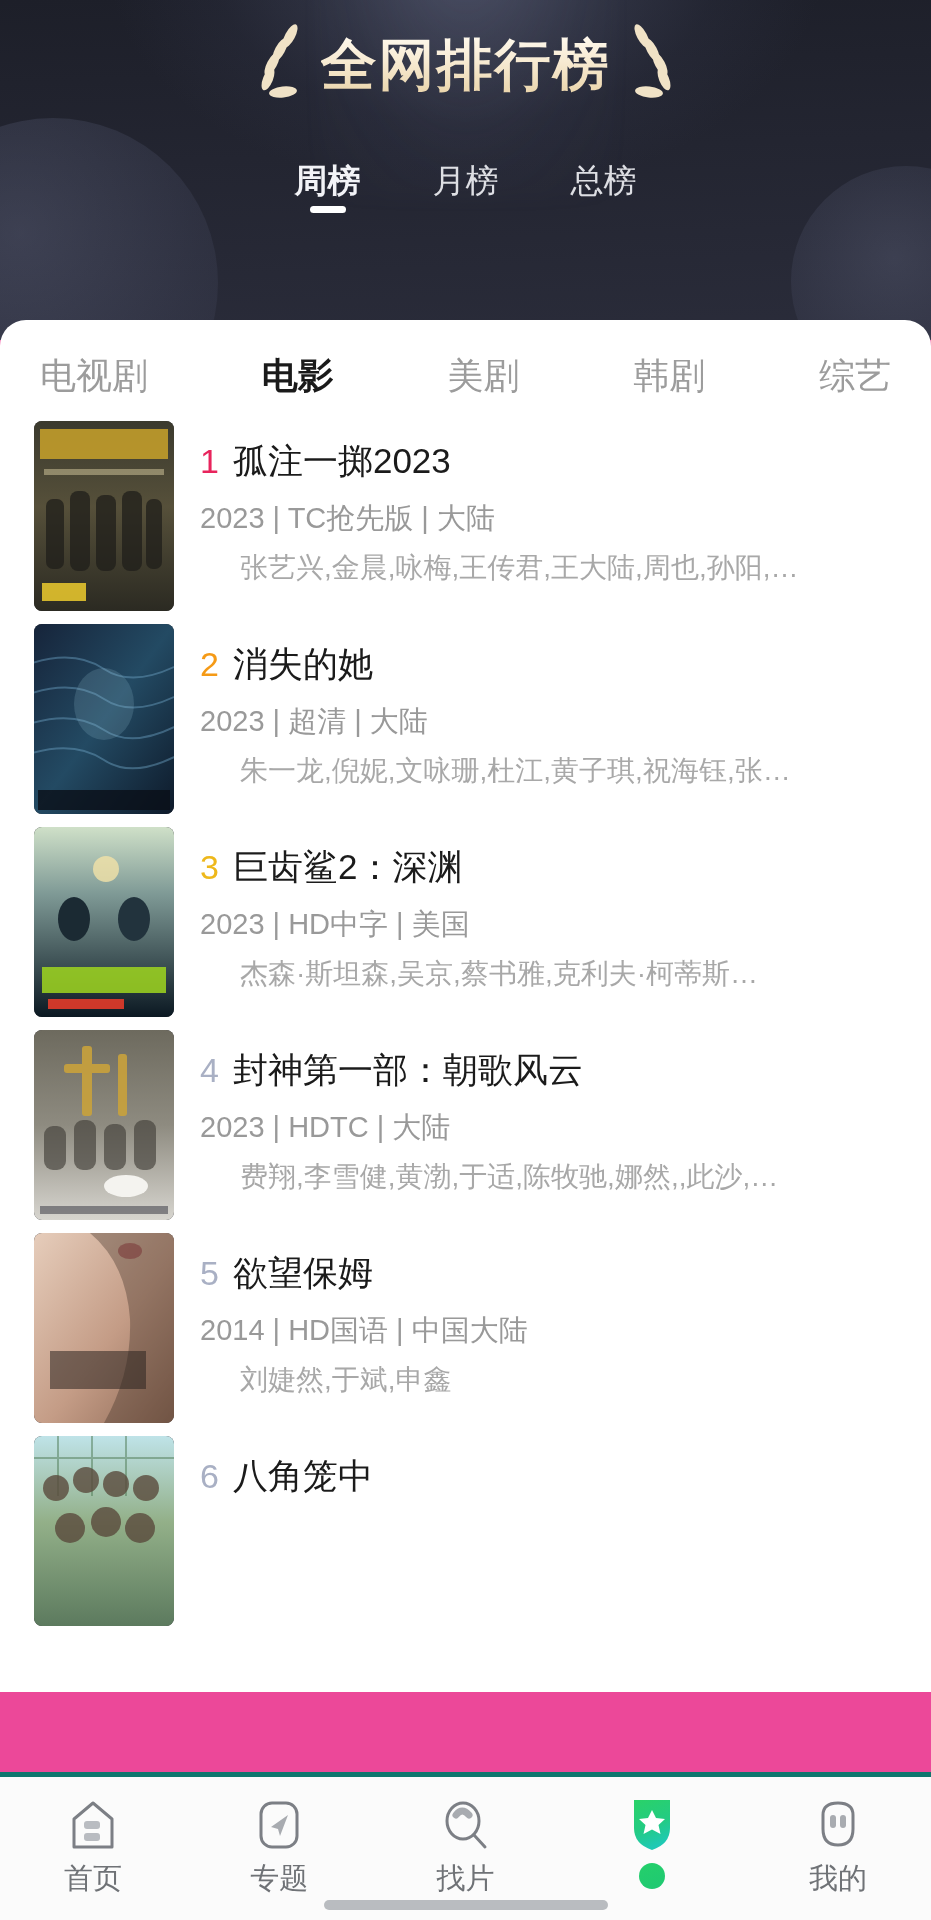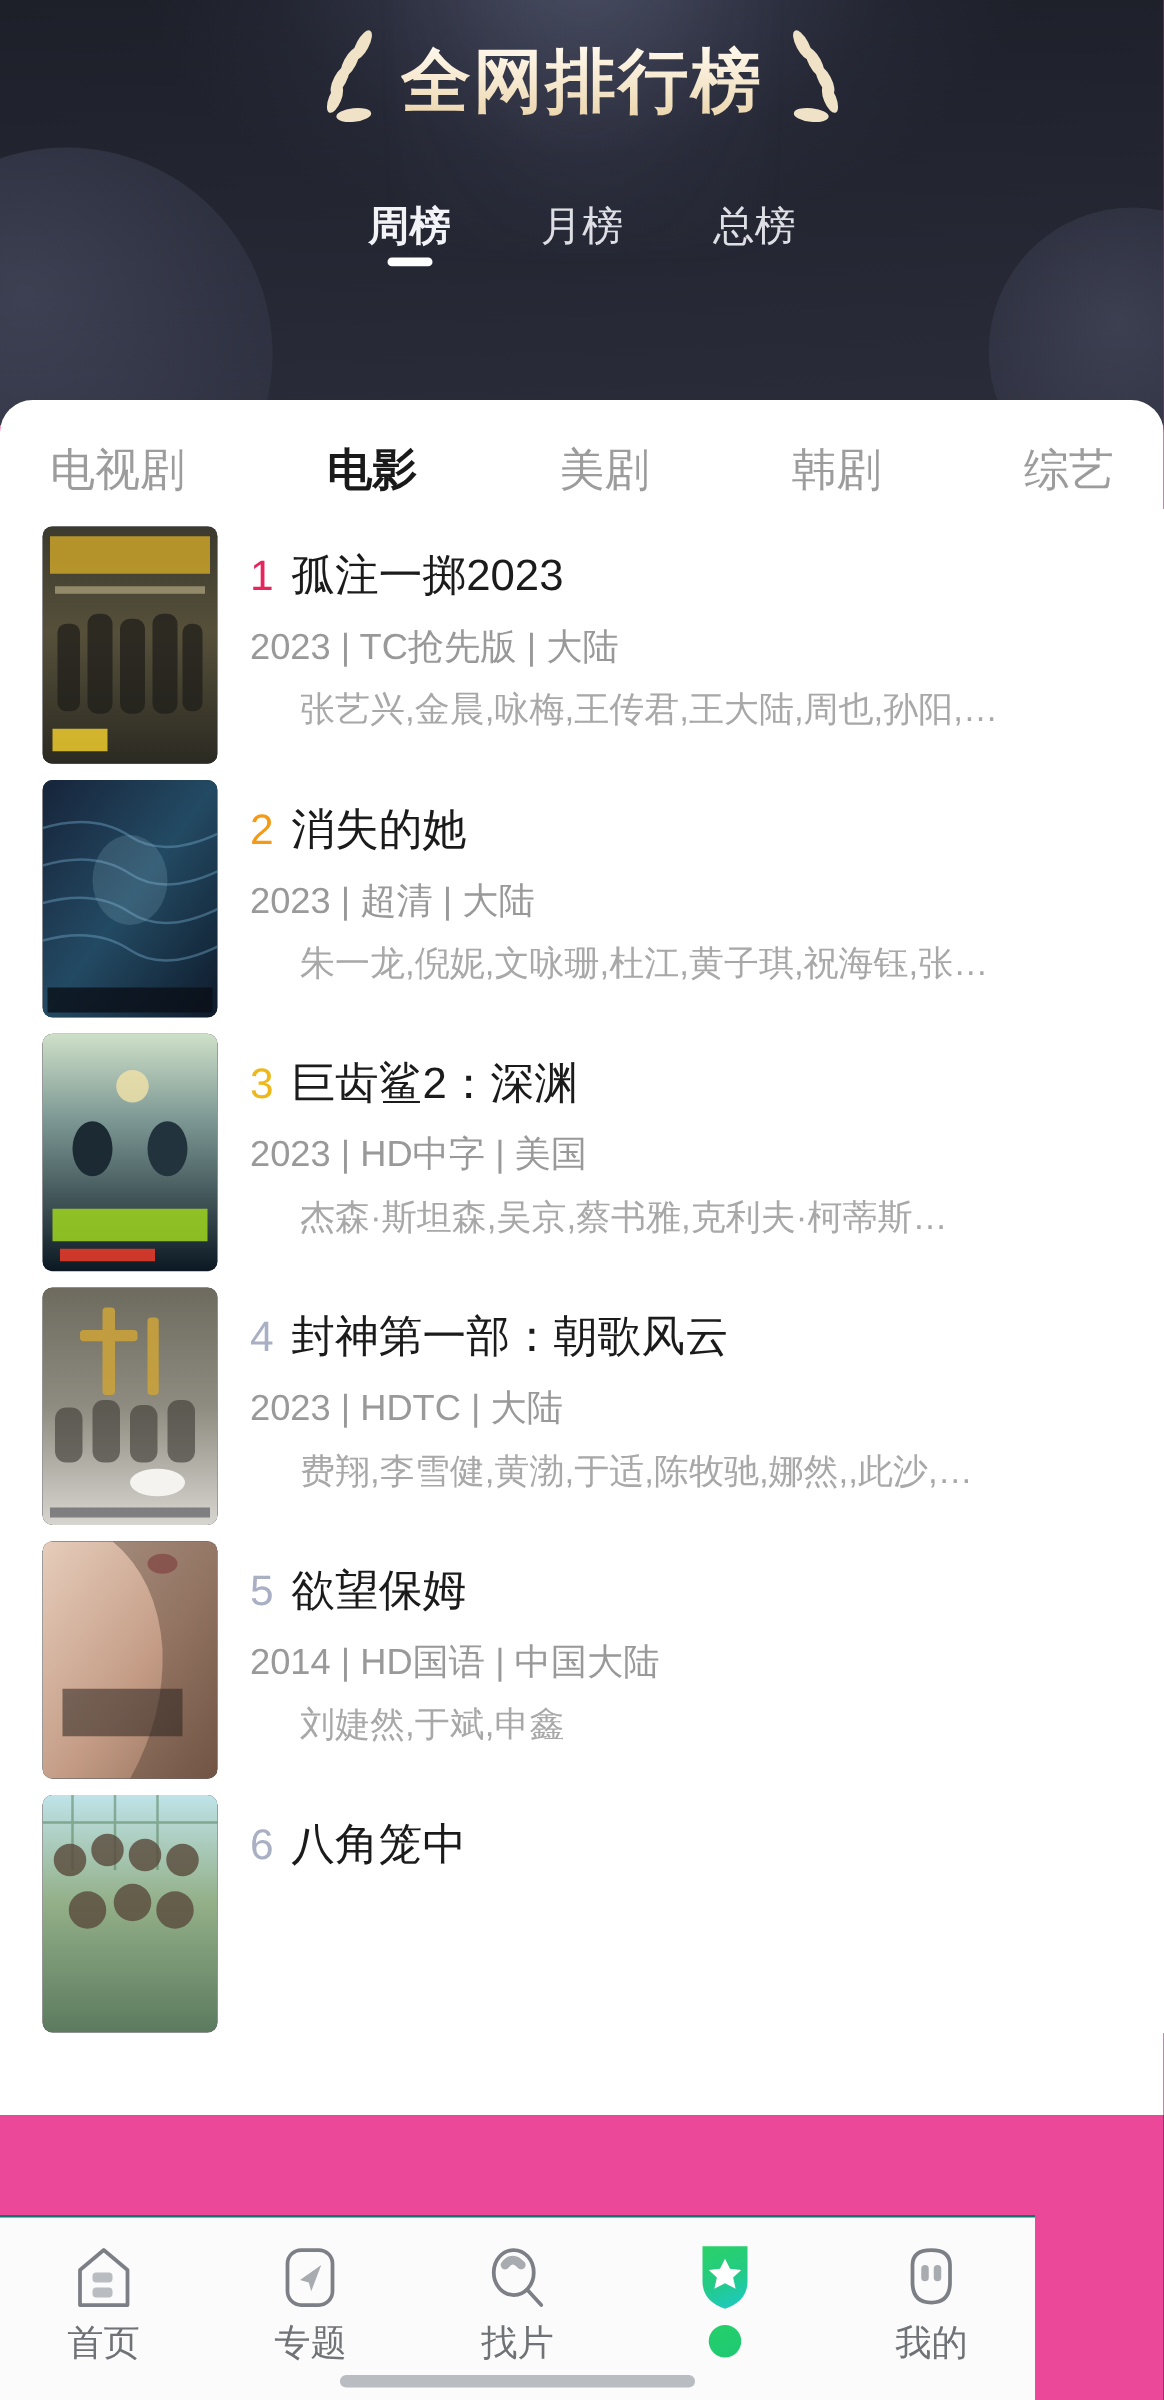--- a/index.html
+++ b/index.html
@@ -200,24 +200,24 @@
     overflow: hidden;
     text-overflow: ellipsis;
     max-width: 690px;
     margin-left: 40px;
   }
 
   
   .tabbar {
     position: absolute;
     left: 0; bottom: 0;
-    width: 828px;
+    width: 931px;
     height: 148px;
     background: #fbfbfb;
-    border-top: 2px solid #0f766e;
+    border-top: 5px solid #0f766e;
     display: flex;
     align-items: flex-start;
     padding-top: 18px;
   }
   .tabbar-item {
     flex: 1 1 0;
     display: flex;
     flex-direction: column;
     align-items: center;
     gap: 8px;

